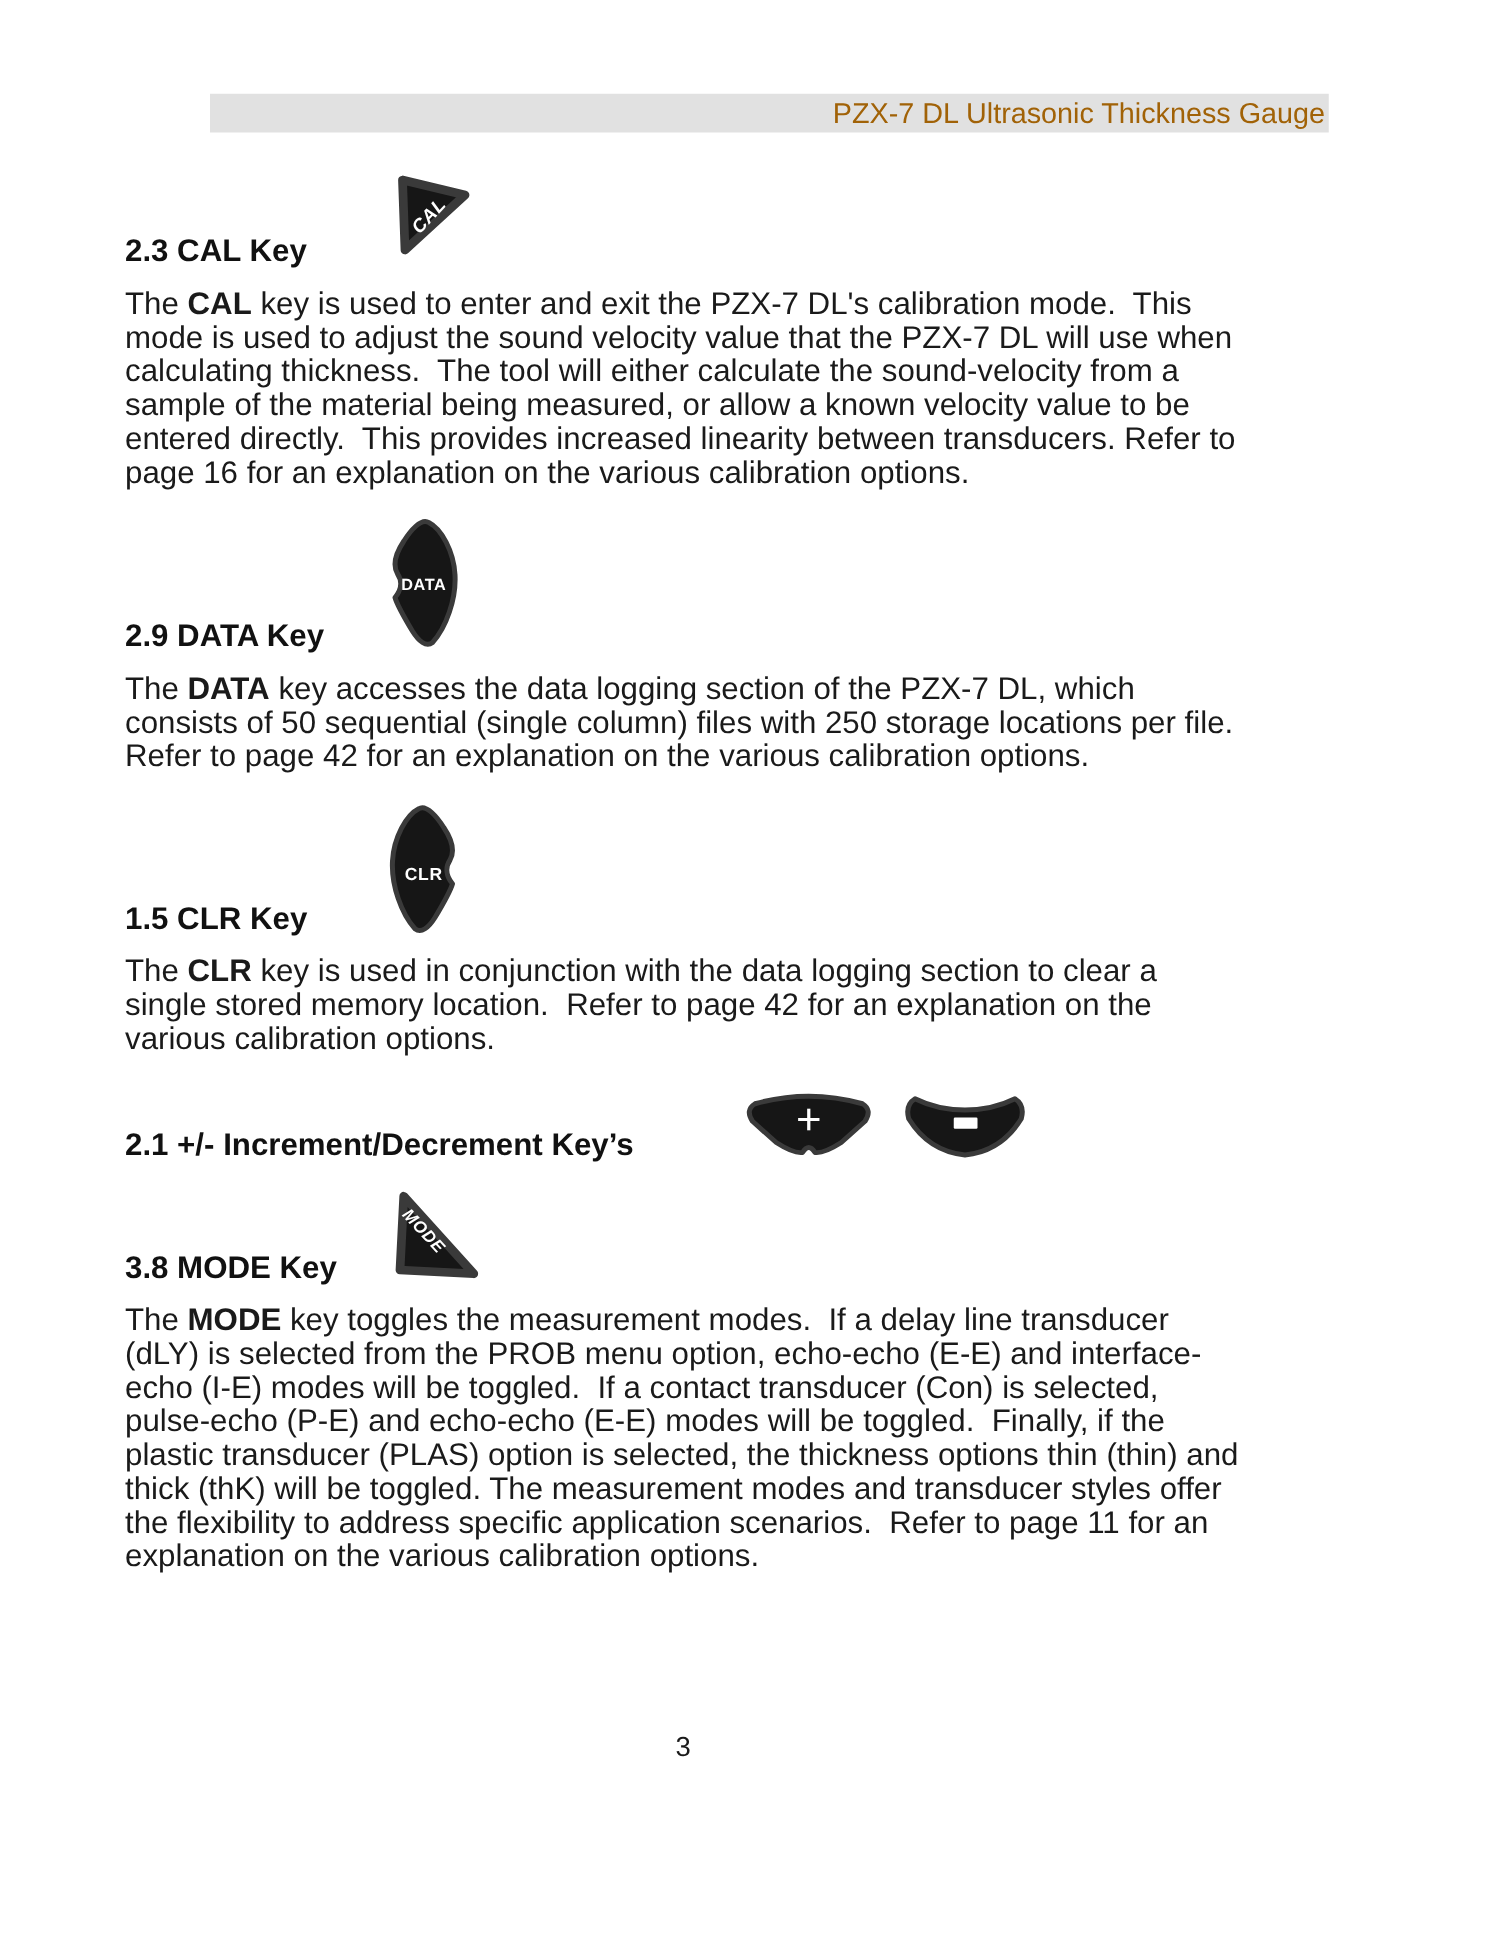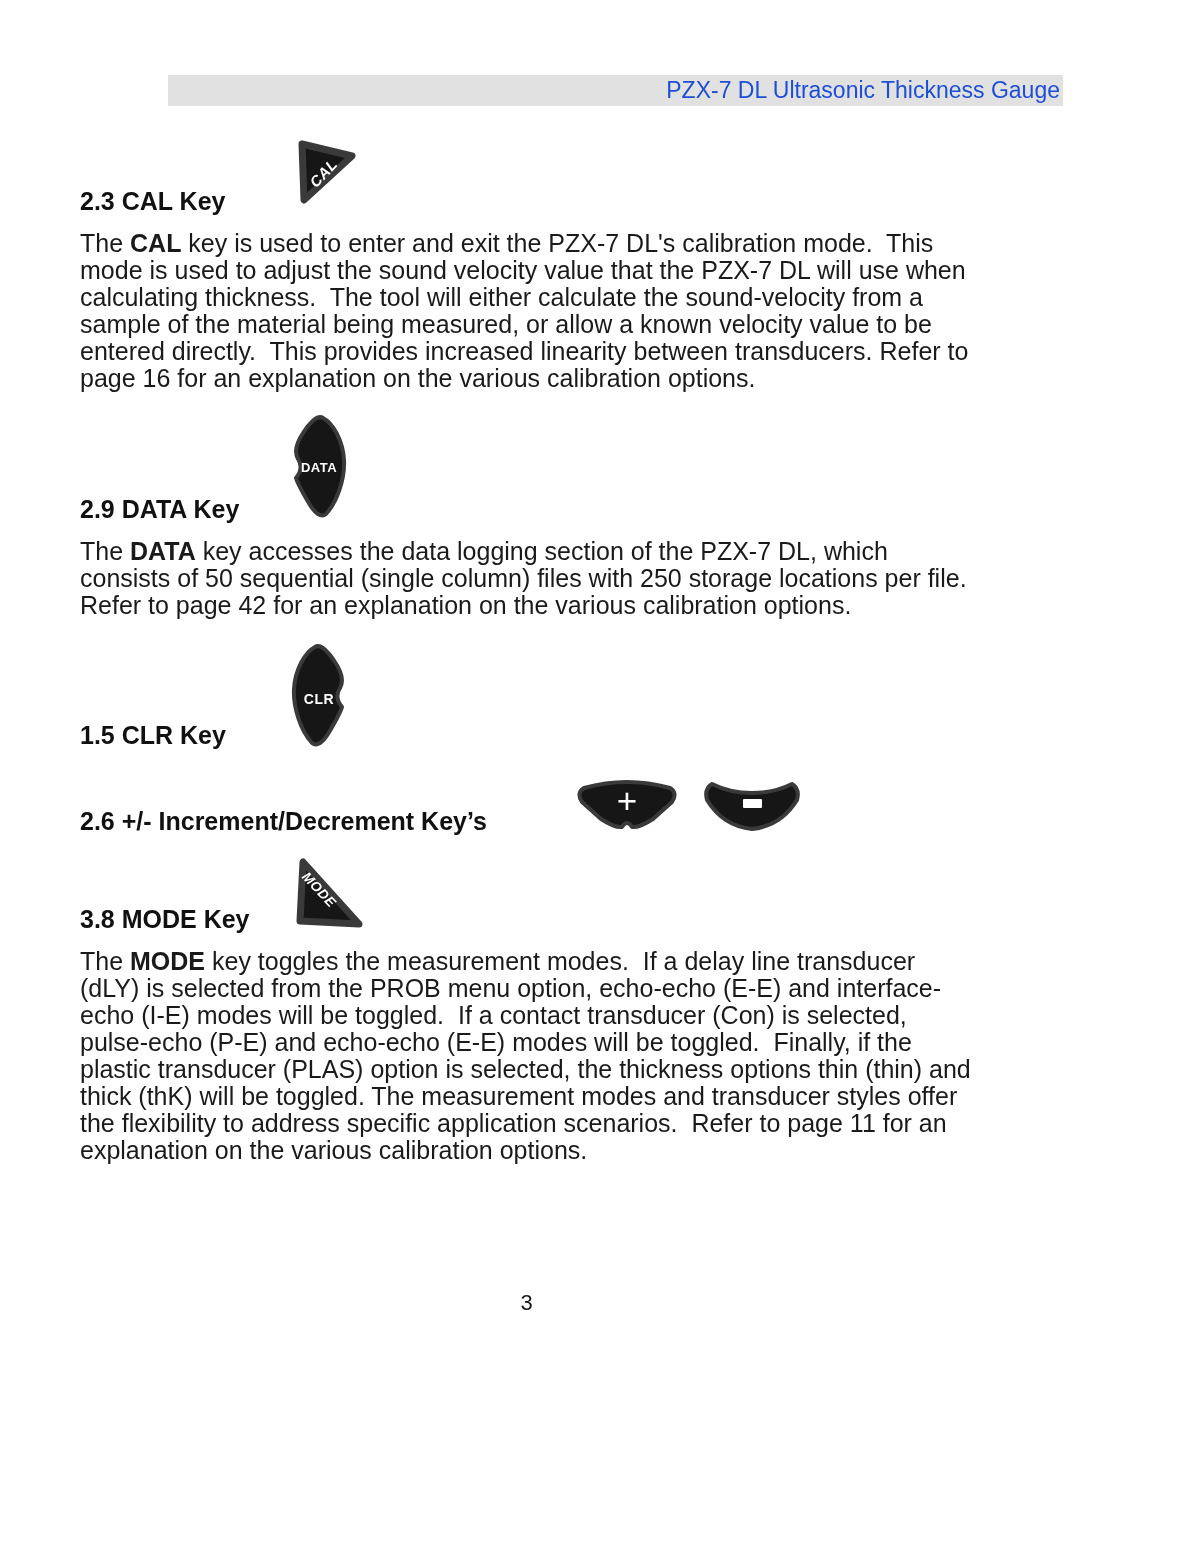--- a/index.html
+++ b/index.html
@@ -11,25 +11,25 @@
     position:relative;
   }
   
   .header-bar {
     margin:75px 137px 0 168px;
     height:31px;
     background:#e1e1e1;
     text-align:right;
     font-size:23px;
     line-height:31px;
-    color:#1d4ed8;
+    color:#a16207;
     padding-right:3px;
   }
   
-  .content { padding-left:80px; width:1063px; }
+  .content { padding-left:100px; width:1063px; }
   .head-row { position:relative; }
   .head-row h2 {
     position:absolute; left:0; bottom:0;
     font-size:25px; font-weight:bold; color:#111;
     white-space:nowrap;
   }
   .content p {
     margin-top:14px;
     width:893px;
     font-size:25px;
@@ -110,25 +110,26 @@
       <h2>1.5 CLR Key</h2>
       <div class="key icon-clr">
         <svg width="62" height="104" viewBox="0 0 62 104">
           <g transform="translate(62,0) scale(-1,1)">
             <path d="M35 4 C45 9, 55 27, 56 46 C57 65, 49 88, 38 100 C33 104, 27 99, 22 91 C16 81, 10 71, 8 64 C13 58, 14 51, 10 45 C6 38, 9 28, 15 19 C20 11, 29 0, 35 4 Z" fill="#161616" stroke="#3a3a3a" stroke-width="4" stroke-linejoin="round"></path>
           </g>
         </svg>
         <span class="key-label clr-label">CLR</span>
       </div>
     </div>
+    <p><span>The </span><b>CLR</b><span> key is used in conjunction with the data logging section to clear a single stored memory location.  Refer to page 42 for an explanation on the various calibration options.</span></p>
   </section>
 
   <section>
     <div class="head-row row-4">
-      <h2>2.6 +/- Increment/Decrement Key’s</h2>
+      <h2>2.1 +/- Increment/Decrement Key’s</h2>
       <div class="key icon-plus">
         <svg width="104" height="58" viewBox="0 0 104 58">
           <path d="M9 14 Q52 2, 95 14 Q103 19, 97 28 L78 45 Q64 54, 57 53 Q52 45, 47 53 Q40 54, 26 45 L7 28 Q1 19, 9 14 Z" fill="#161616" stroke="#3a3a3a" stroke-width="4" stroke-linejoin="round"></path>
         </svg>
         <span class="key-label plus-label">+</span>
       </div>
       <div class="key icon-minus" aria-label="-">
         <svg width="100" height="56" viewBox="0 0 100 56">
           <path d="M10 8 Q28 17, 50 17 Q72 17, 90 8 Q98 13, 95 24 Q79 50, 50 53 Q21 50, 5 24 Q2 13, 10 8 Z" fill="#161616" stroke="#3a3a3a" stroke-width="4" stroke-linejoin="round"></path>
           <rect x="41" y="23" width="19" height="9" rx="1" fill="#ffffff"></rect>

